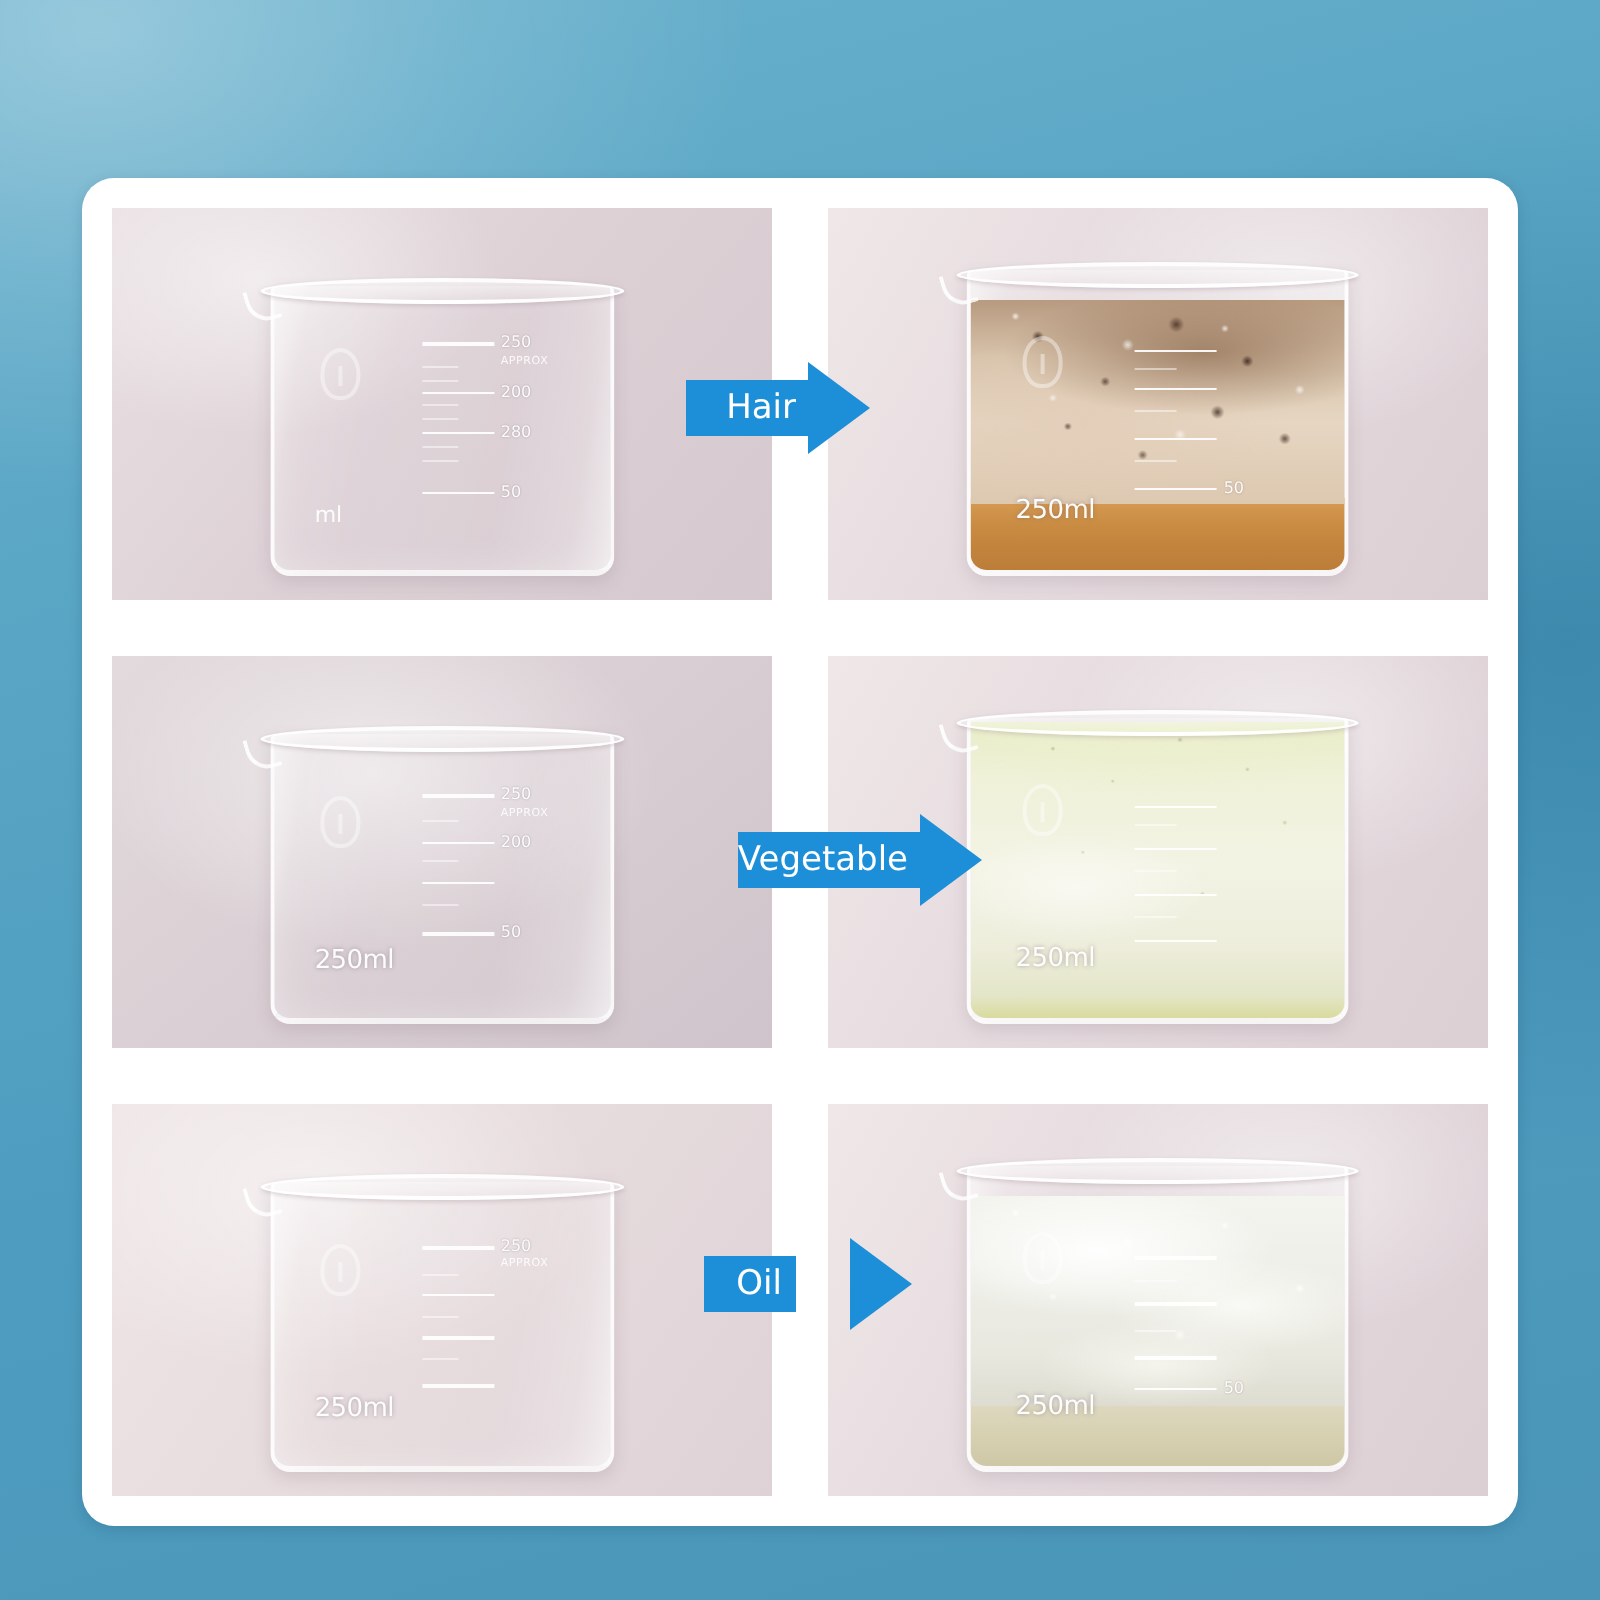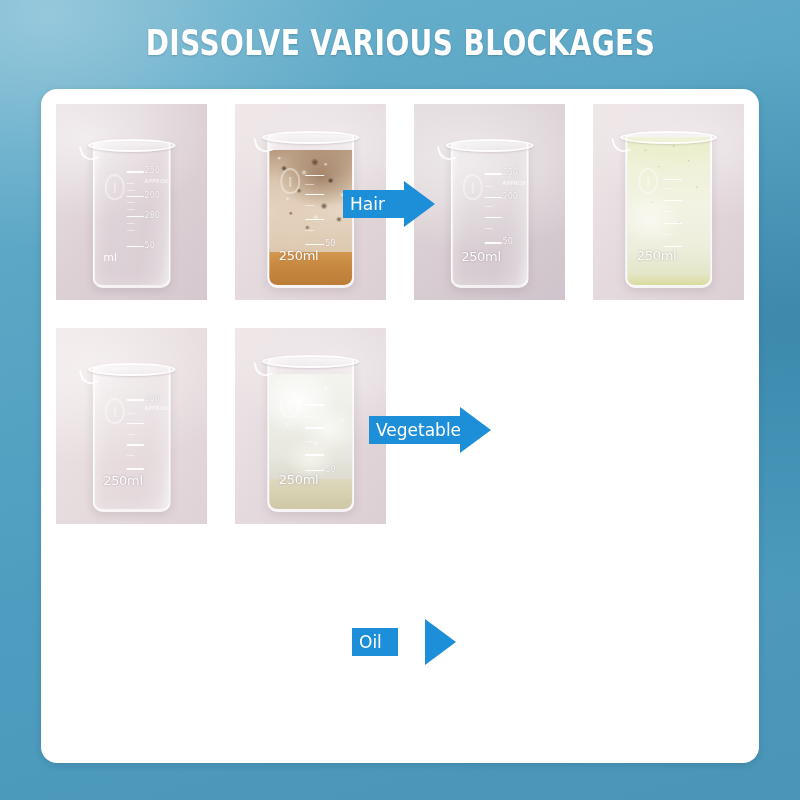--- a/index.html
+++ b/index.html
@@ -56,21 +56,21 @@
     border-radius: 16px;
     padding: 15px;
     box-shadow: 0 2px 7px rgba(18,62,88,0.18);
   }
 
   .grid {
     position: relative;
     width: 100%;
     height: 100%;
     display: grid;
-    grid-template-columns: 1fr 1fr 1fr 1fr;
+    grid-template-columns: 1fr 1fr;
     grid-template-rows: 1fr 1fr 1fr;
     column-gap: 18px;
     row-gap: 18px;
     gap: 28px;
   }
 
   
   .cell {
     position: relative;
     overflow: hidden;
@@ -380,21 +380,21 @@
     align-items: center;
     height: 28px;
     z-index: 6;
     pointer-events: auto;
   }
   .arrow-shaft {
     height: 28px;
     background: #1d8fd8;
     display: flex;
     align-items: center;
-    justify-content: flex-start;
+    justify-content: flex-end;
     padding: 0 7px;
   }
   .arrow-label {
     color: #ffffff;
     font-family: "DejaVu Sans", sans-serif;
     font-size: 17px;
     line-height: 1;
     white-space: nowrap;
   }
   .arrow-head {
@@ -412,23 +412,20 @@
   #arrow-vegetable .arrow-shaft { width: 92px; margin-left: 44px; }
 
   #arrow-oil { left: 352px; top: 628px; gap: 28px; }
   #arrow-oil .arrow-shaft { width: 46px; }
 </style>
 </head>
 <body>
 
 <div class="poster">
 
-  <div class="title-bar">
-    <div class="title">DISSOLVE VARIOUS BLOCKAGES</div>
-  </div>
 
   <div class="frame">
     <div class="grid">
 
       <div class="cell tint-a">
         <div class="beaker-wrap">
           <div class="beaker">
             <div class="logo-mark"></div>
             <div class="grads">
               <div class="grad-line major" style="top:6%"></div>

